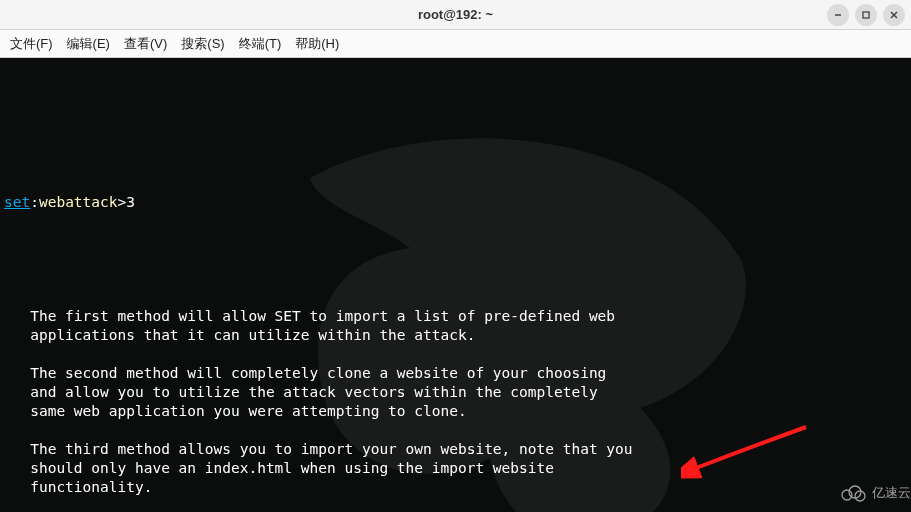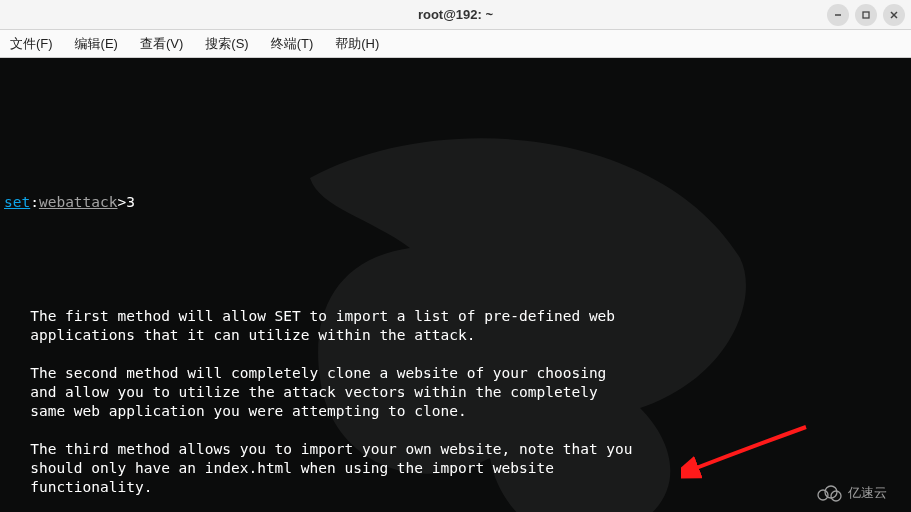--- a/index.html
+++ b/index.html
@@ -19,49 +19,49 @@
   }
   .win-btn {
     width: 22px; height: 22px; border-radius: 50%; background: #dcdcdc;
     display: flex; align-items: center; justify-content: center; color: #444;
     font-size: 12px; cursor: pointer;
   }
   .win-btn svg { width: 10px; height: 10px; }
 
   .menubar {
     height: 28px; background: #fafafa; display: flex; align-items: center;
-    padding: 0 6px; gap: 14px; font-size: 13px; color: #222;
+    padding: 0 6px; gap: 6px; font-size: 13px; color: #222;
     border-bottom: 1px solid #cfcfcf;
   }
   .menu-item { cursor: pointer; padding: 2px 4px; }
 
   .terminal {
     flex: 1; background: #0b0c0c; color: #ffffff;
     font-family: "DejaVu Sans Mono", Menlo, Consolas, monospace;
     font-size: 14.5px; line-height: 19px; padding: 2px 4px 4px 4px;
     position: relative; white-space: pre; overflow: hidden;
   }
   .terminal .prompt-set { color: #0ea5e9; text-decoration: underline; }
-  .terminal .prompt-web { color: #a3a3a3; text-decoration: underline; }
+  .terminal .prompt-web { color: #fef9c3; }
   .terminal .colon { color: #ffffff; }
   .terminal .angle { color: #ffffff; }
   .terminal .line { display: block; }
 
   .dragon {
     position: absolute; top: 40px; left: 260px; width: 520px; height: 460px;
     opacity: 0.06; pointer-events: none;
   }
 
   .arrow {
     position: absolute; right: 100px; bottom: 30px; width: 130px; height: 60px;
     pointer-events: none;
   }
 
   .watermark {
-    position: absolute; right: 24px; bottom: 10px; display: flex; align-items: center; gap: 6px;
+    position: absolute; right: 0; bottom: 10px; display: flex; align-items: center; gap: 6px;
     color: #fff; opacity: 0.6; font-size: 13px; pointer-events: none;
   }
   .watermark svg { width: 26px; height: 18px; }
 </style>
 </head>
 <body>
 
 <div class="titlebar">
   <span class="title">root@192: ~</span>
   <div class="win-controls">

